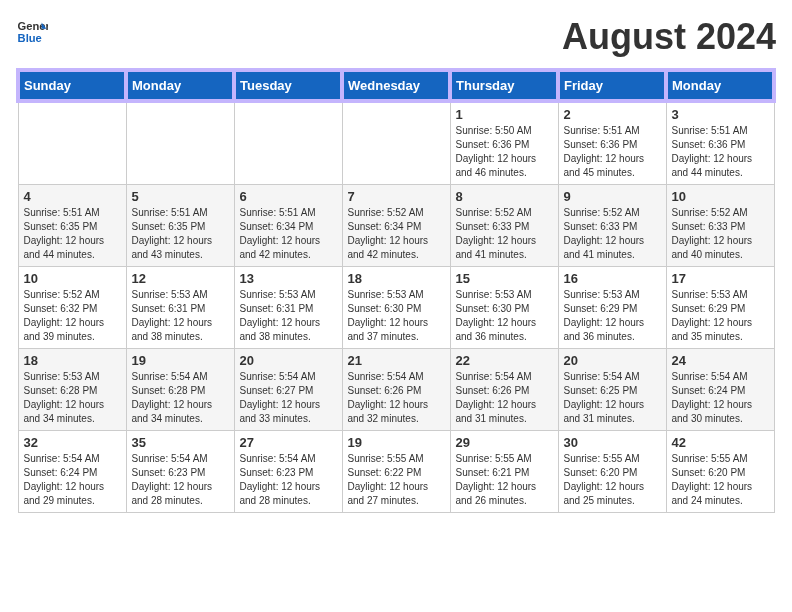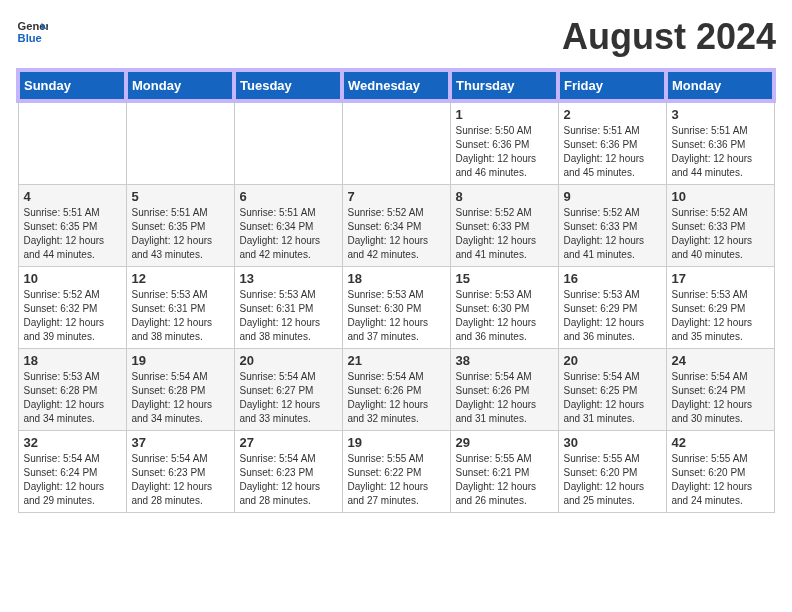--- a/index.html
+++ b/index.html
@@ -261,21 +261,21 @@
 and 33 minutes.</div>
         </td>
         <td>
           <span class="day-number">21</span>
           <div class="day-info" style="white-space: pre-line;">Sunrise: 5:54 AM
 Sunset: 6:26 PM
 Daylight: 12 hours
 and 32 minutes.</div>
         </td>
         <td>
-          <span class="day-number">38</span>
+          <span class="day-number">22</span>
           <div class="day-info" style="white-space: pre-line;">Sunrise: 5:54 AM
 Sunset: 6:26 PM
 Daylight: 12 hours
 and 31 minutes.</div>
         </td>
         <td>
           <span class="day-number">20</span>
           <div class="day-info" style="white-space: pre-line;">Sunrise: 5:54 AM
 Sunset: 6:25 PM
 Daylight: 12 hours
@@ -291,21 +291,21 @@
       </tr>
       <tr>
         <td>
           <span class="day-number">32</span>
           <div class="day-info" style="white-space: pre-line;">Sunrise: 5:54 AM
 Sunset: 6:24 PM
 Daylight: 12 hours
 and 29 minutes.</div>
         </td>
         <td>
-          <span class="day-number">37</span>
+          <span class="day-number">35</span>
           <div class="day-info" style="white-space: pre-line;">Sunrise: 5:54 AM
 Sunset: 6:23 PM
 Daylight: 12 hours
 and 28 minutes.</div>
         </td>
         <td>
           <span class="day-number">27</span>
           <div class="day-info" style="white-space: pre-line;">Sunrise: 5:54 AM
 Sunset: 6:23 PM
 Daylight: 12 hours

